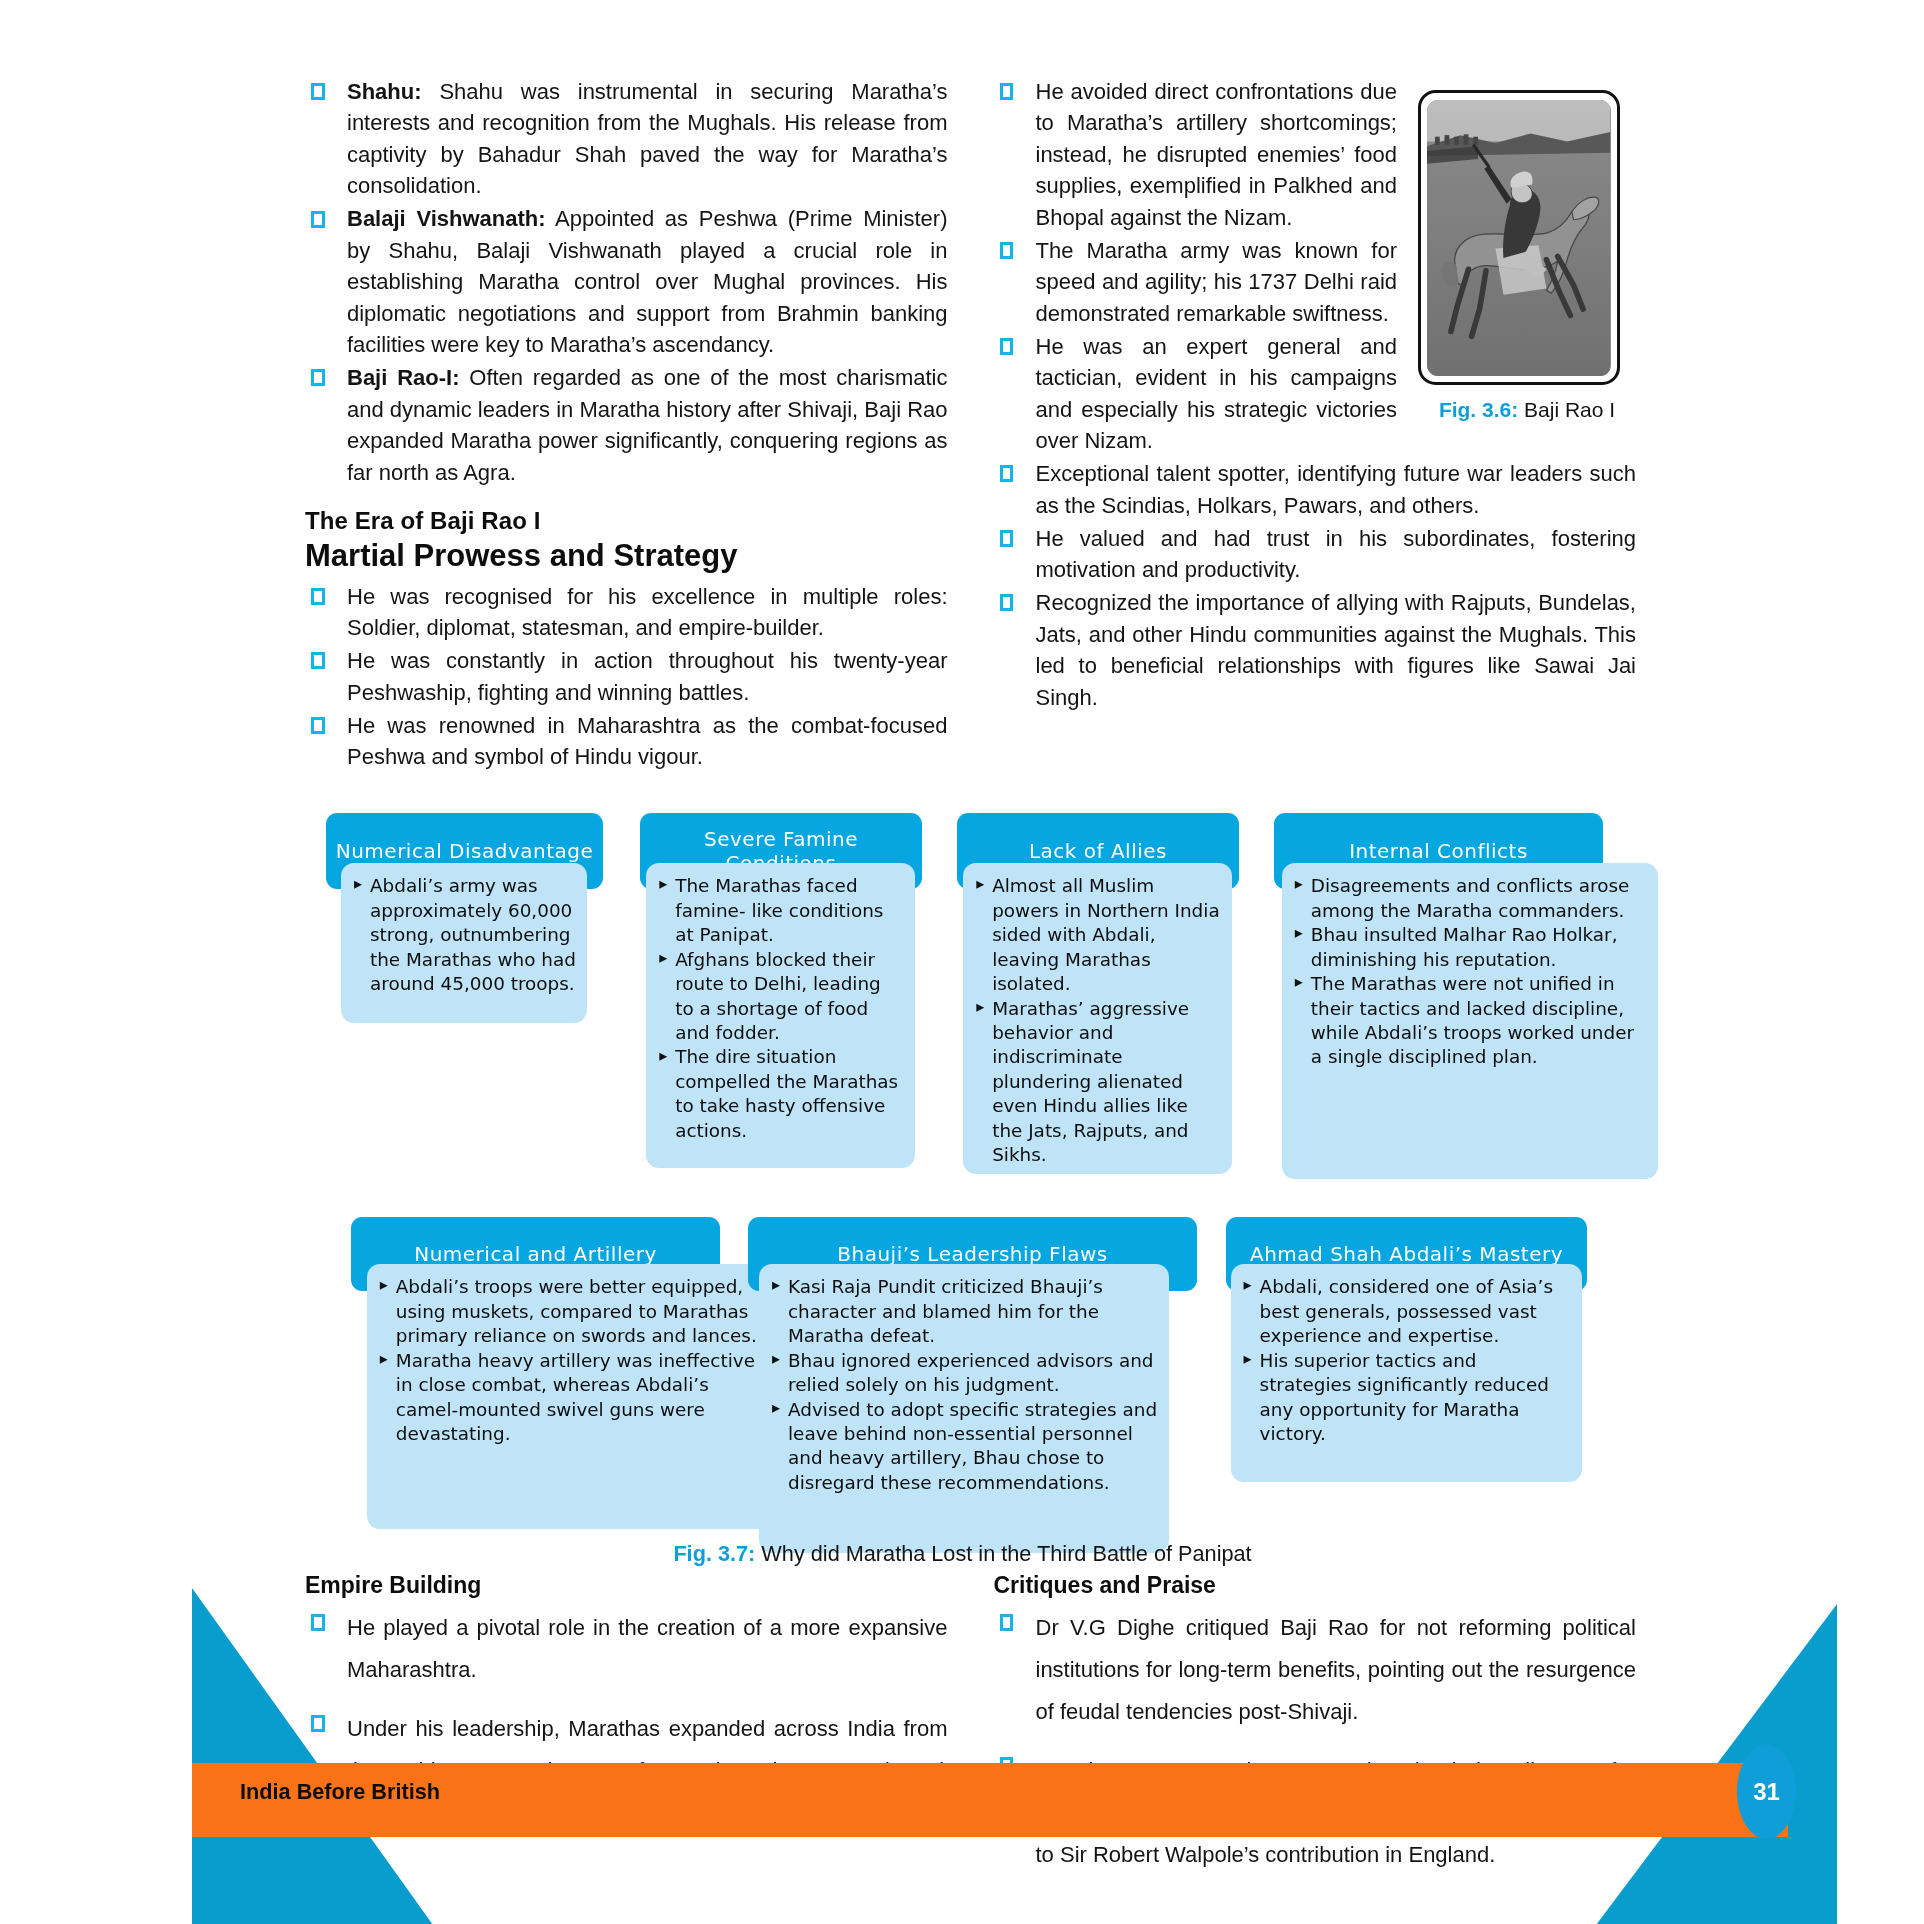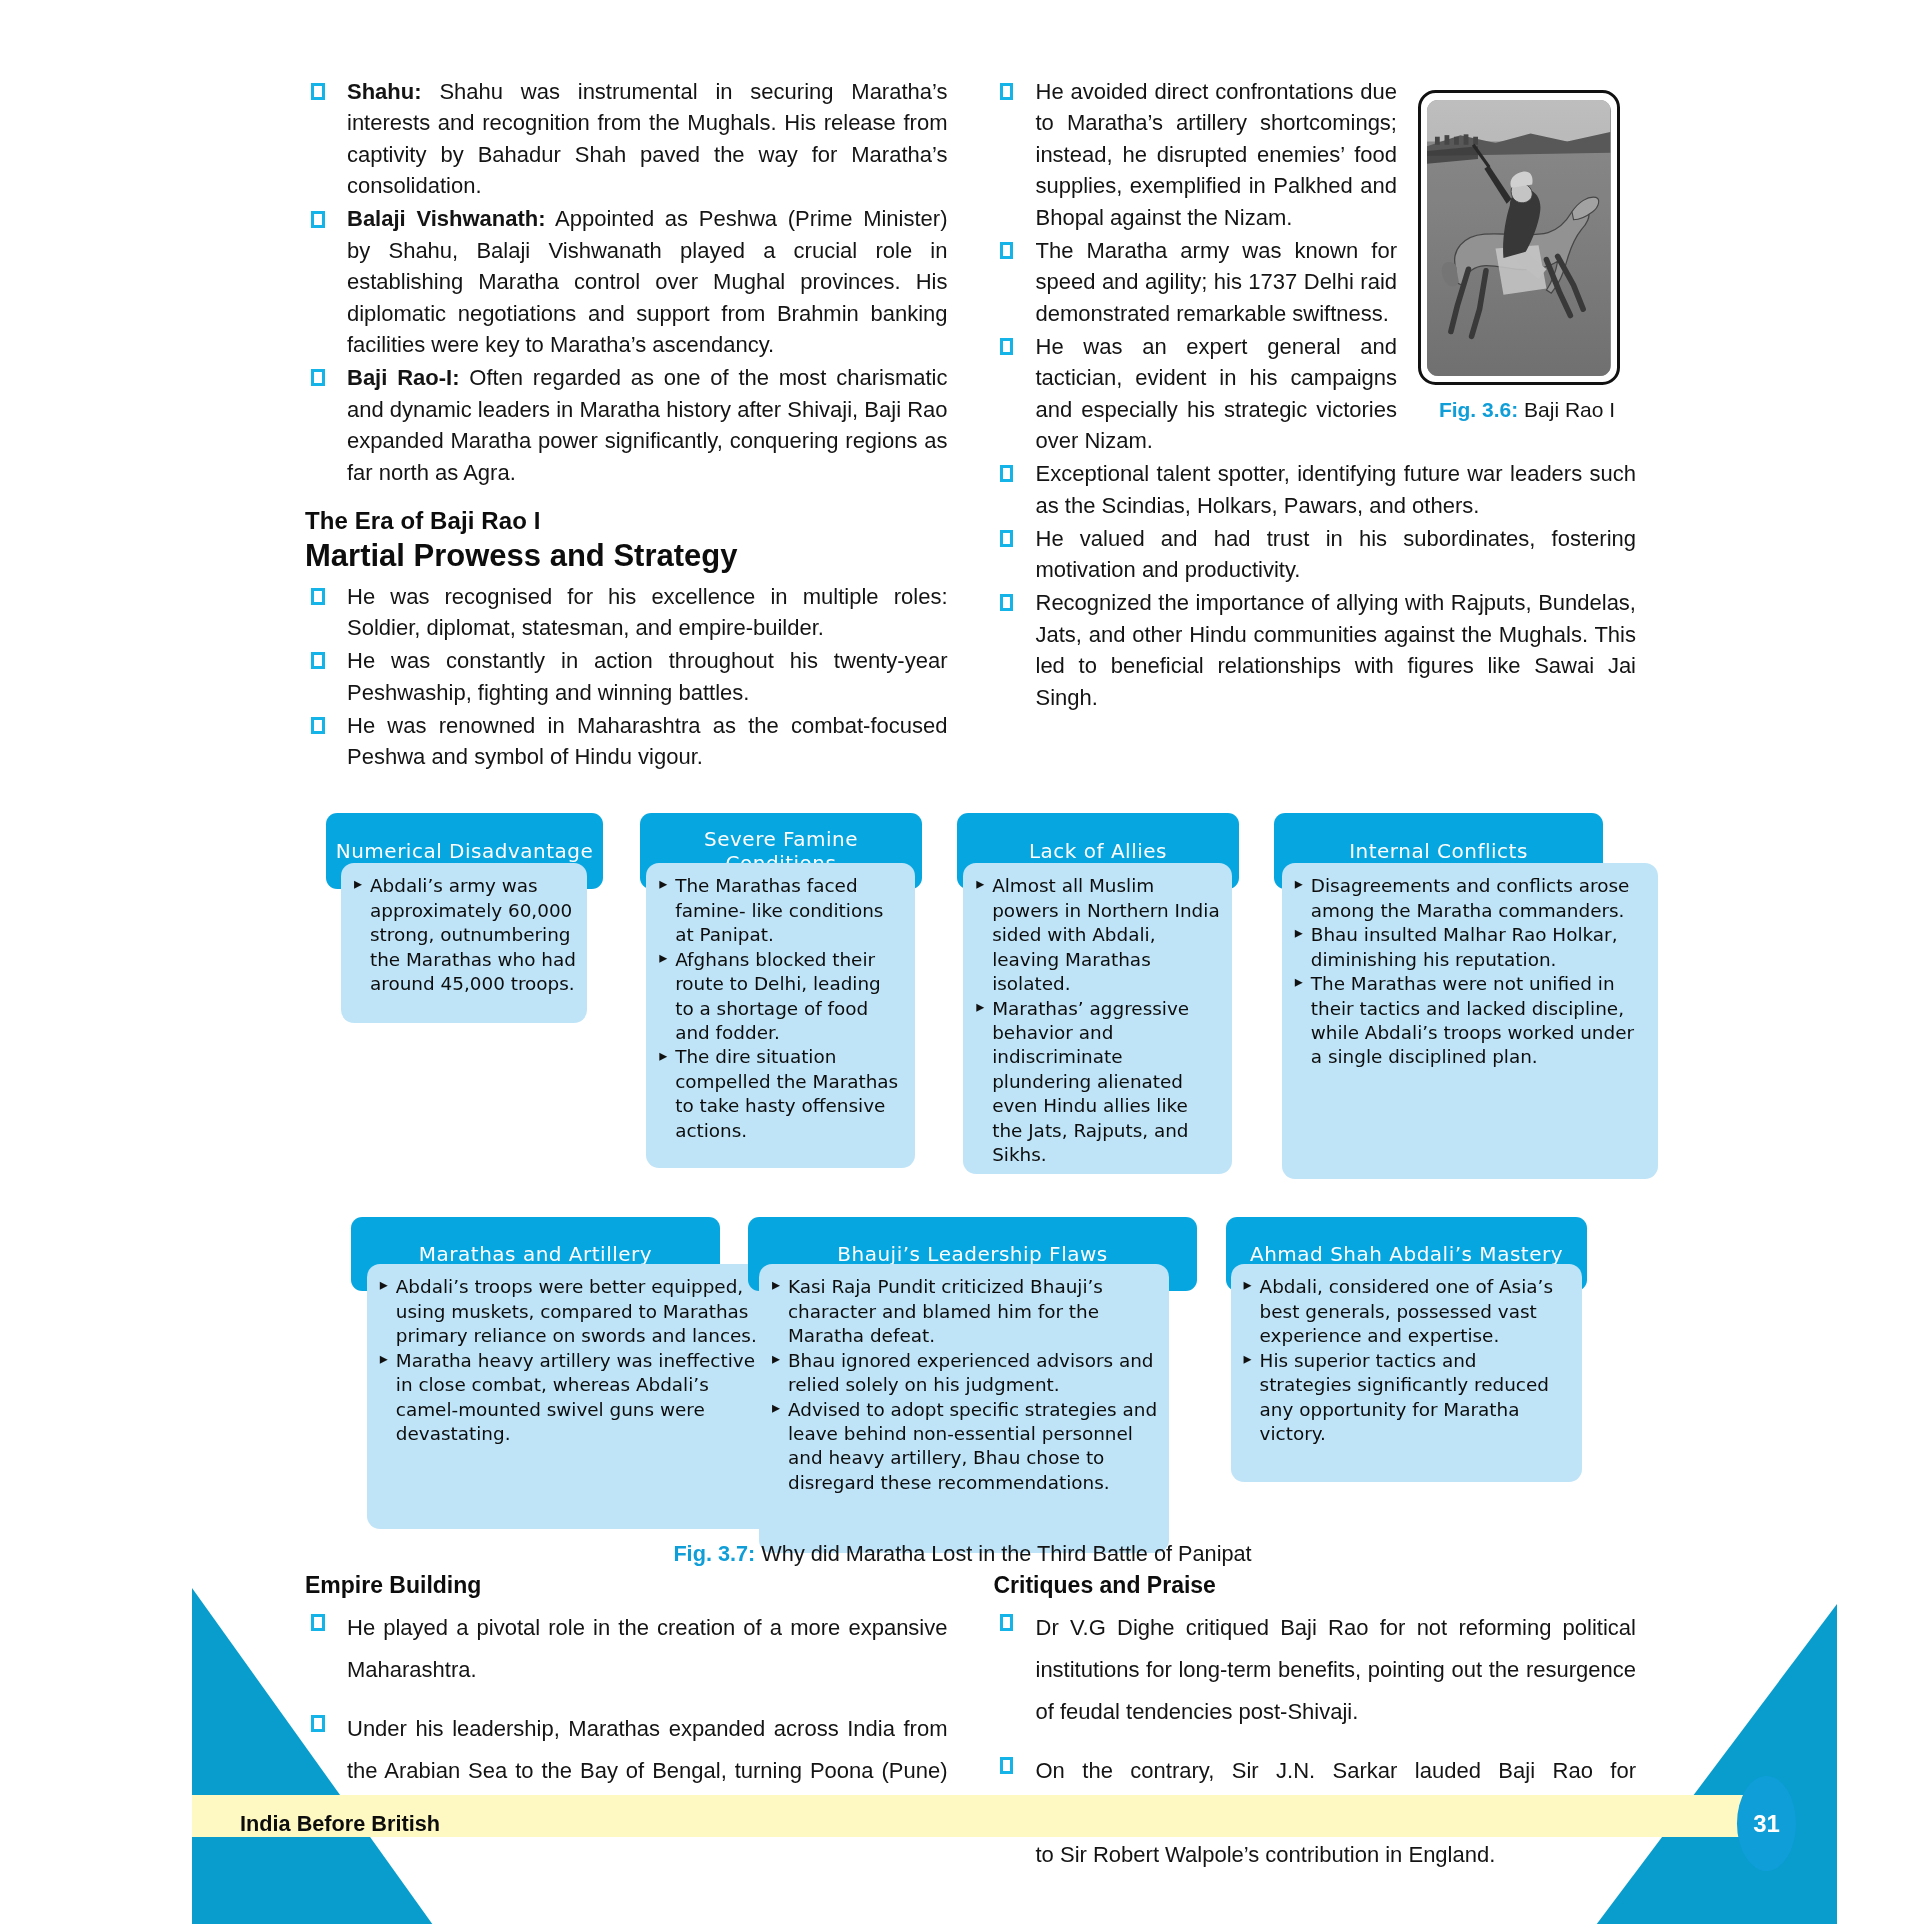--- a/index.html
+++ b/index.html
@@ -139,22 +139,22 @@
   .fig37cap{
     position:absolute;
     width:100%;text-align:center;
     font-size:21.7px;color:#141414;
   }
   .fig37cap .lab{color:#0f9ed8;font-weight:bold;}
 
   
   .footbar{
     position:absolute;left:192px;bottom:88px;
-    width:1596px;height:42px;
-    background:#fef9c3;
+    width:1596px;height:74px;
+    background:#f97316;
   }
   .foottitle{
     position:absolute;left:48px;top:0;height:58px;
     display:flex;align-items:center;
     font-size:21.7px;font-weight:bold;color:#0d0d0d;
   }
   .pagebadge{
     position:absolute;right:-8px;top:-19px;
     width:59px;height:95px;border-radius:50%;
     background:#0f9ed8;
@@ -312,21 +312,21 @@
       <div class="body" style="left:8px;top:50px;width:376px;height:316px;">
         <ul>
           <li>Disagreements and conflicts arose among the Maratha commanders.</li>
           <li>Bhau insulted Malhar Rao Holkar, diminishing his reputation.</li>
           <li>The Marathas were not unified in their tactics and lacked discipline, while Abdali’s troops worked under a single disciplined plan.</li>
         </ul>
       </div>
     </div>
 
     <div class="card" style="left:351px;top:1204px;width:369px;">
-      <div class="hdr" style="width:369px;height:74px;padding:0 8px;">Marathas and Artillery</div>
+      <div class="hdr" style="width:369px;height:74px;padding:0 8px;">Numerical and Artillery</div>
       <div class="body" style="left:16px;top:47px;width:414px;height:265px;">
         <ul>
           <li>Abdali’s troops were better equipped, using muskets, compared to Marathas primary reliance on swords and lances.</li>
           <li>Maratha heavy artillery was ineffective in close combat, whereas Abdali’s camel-mounted swivel guns were devastating.</li>
         </ul>
       </div>
     </div>
 
     <div class="card" style="left:748px;top:1204px;width:449px;">
       <div class="hdr" style="width:449px;height:74px;padding:0 8px;">Bhauji’s Leadership Flaws</div>

